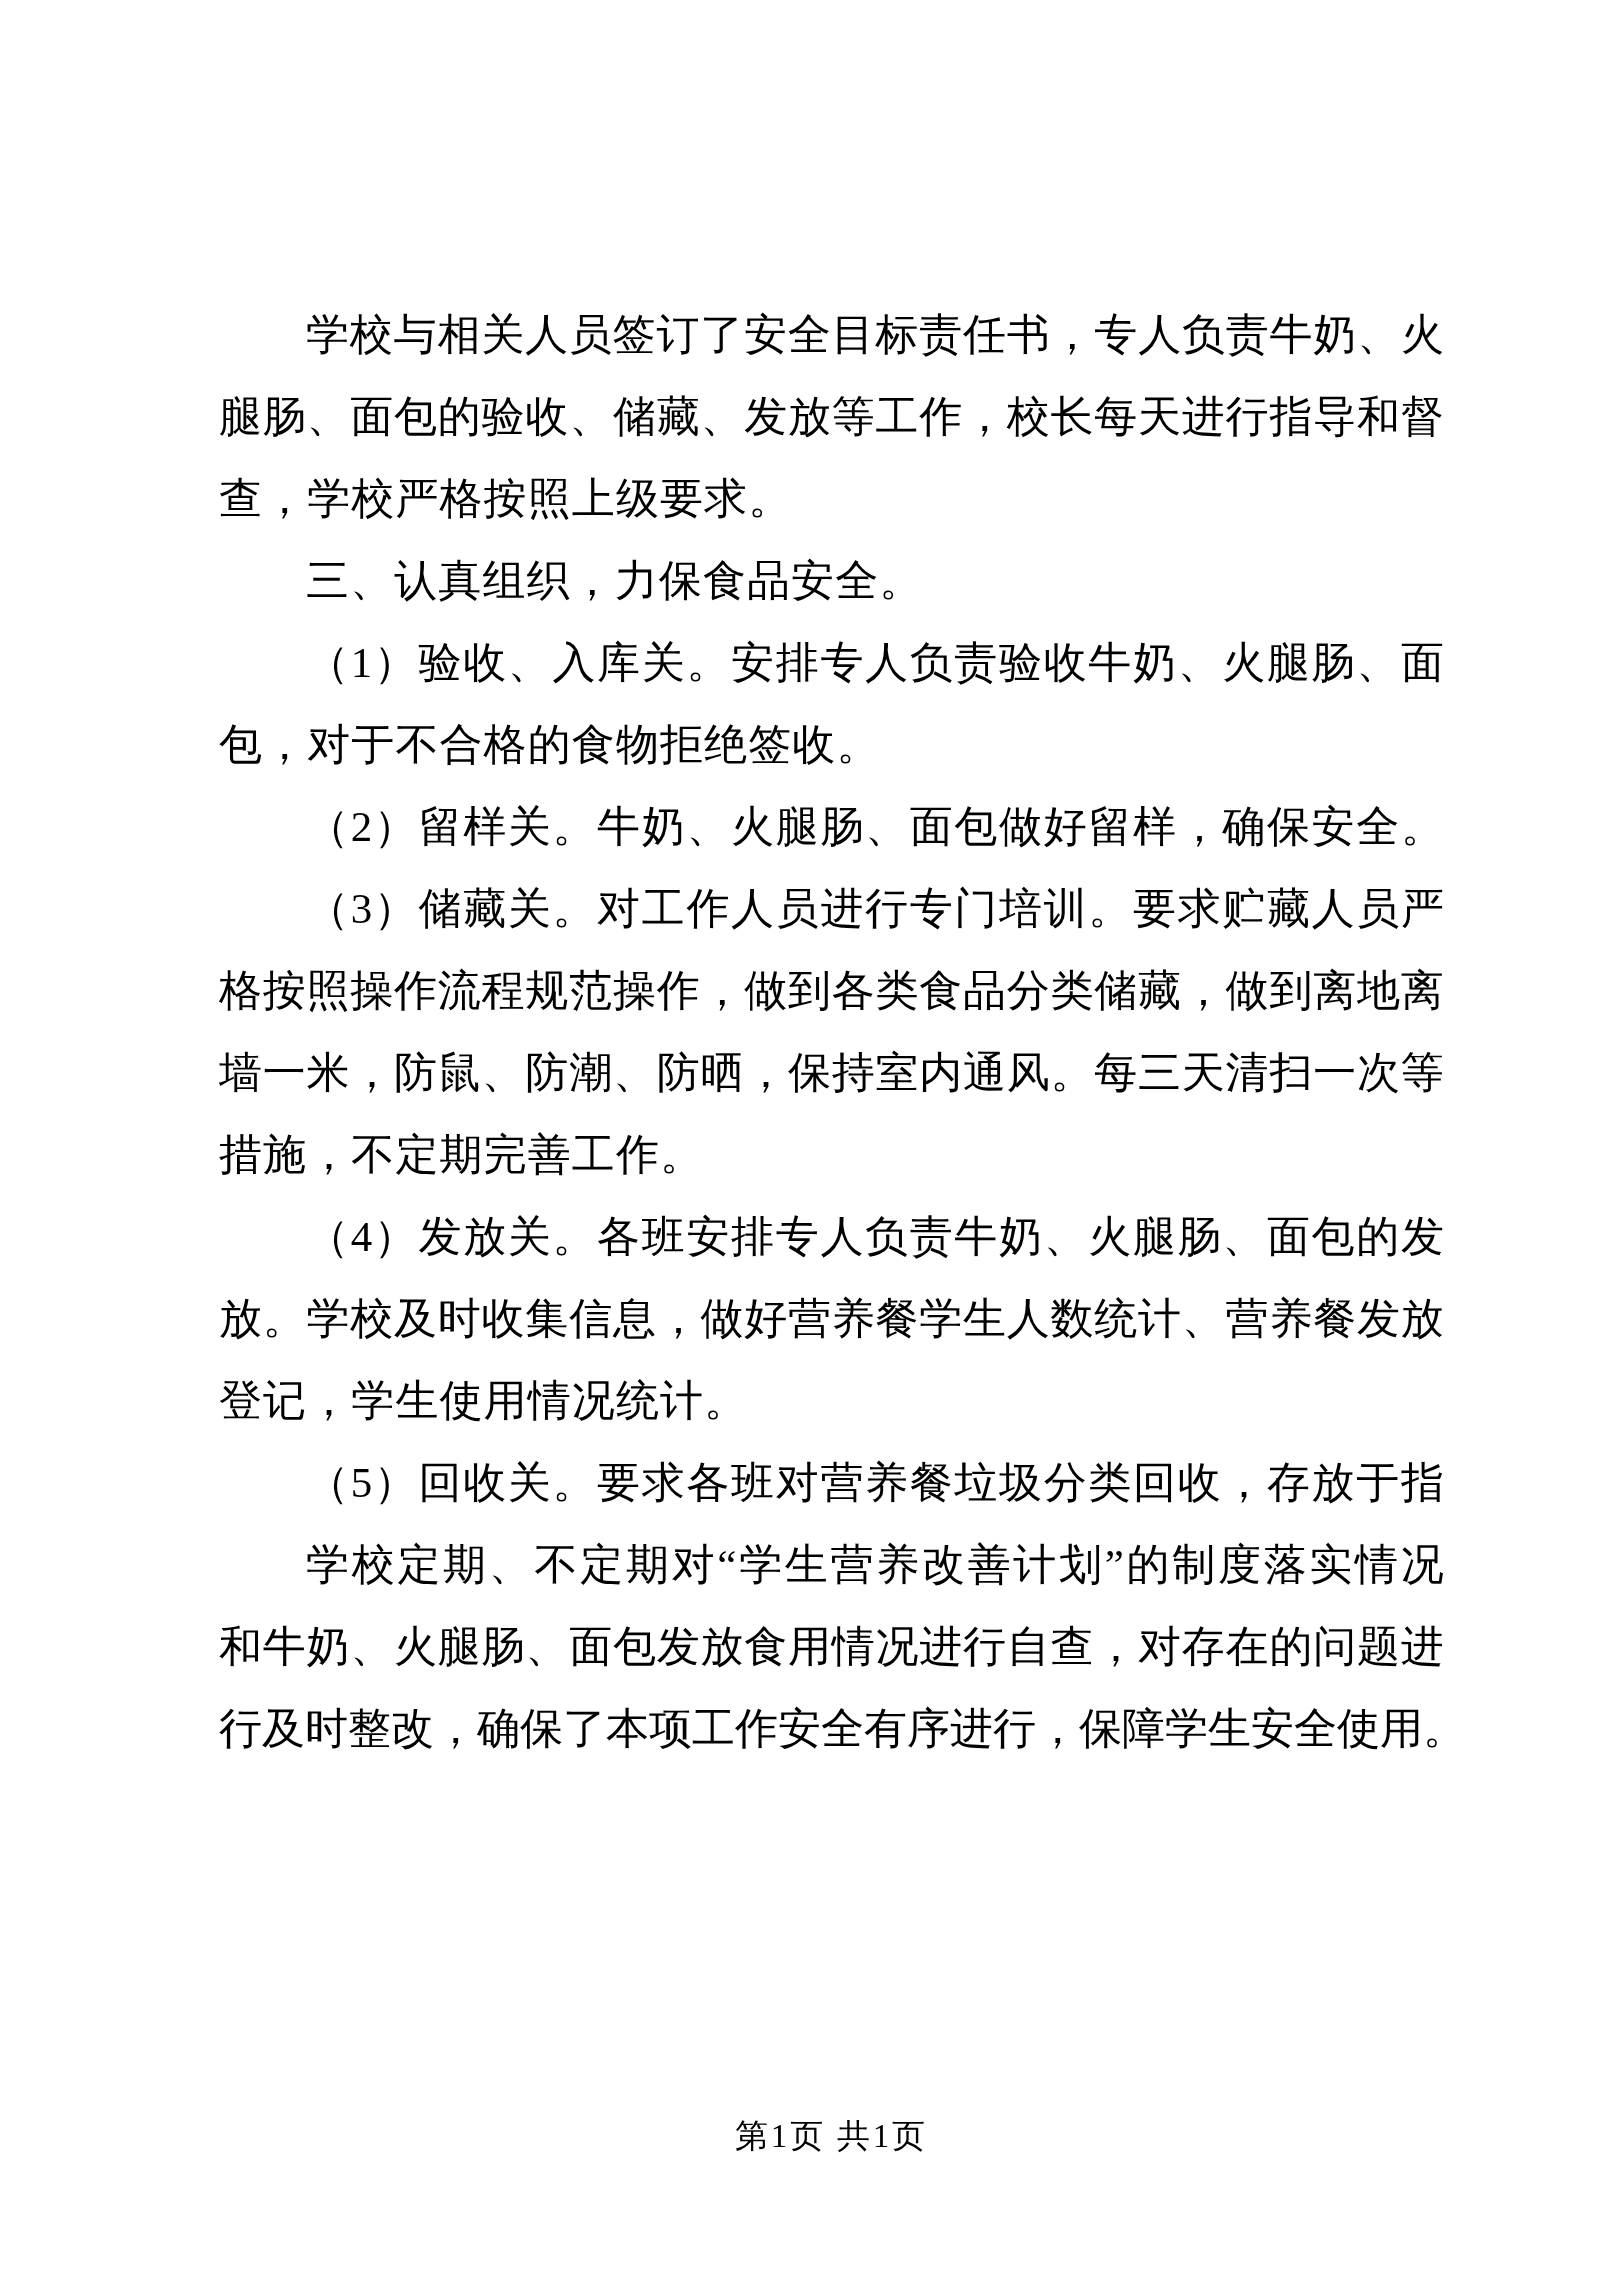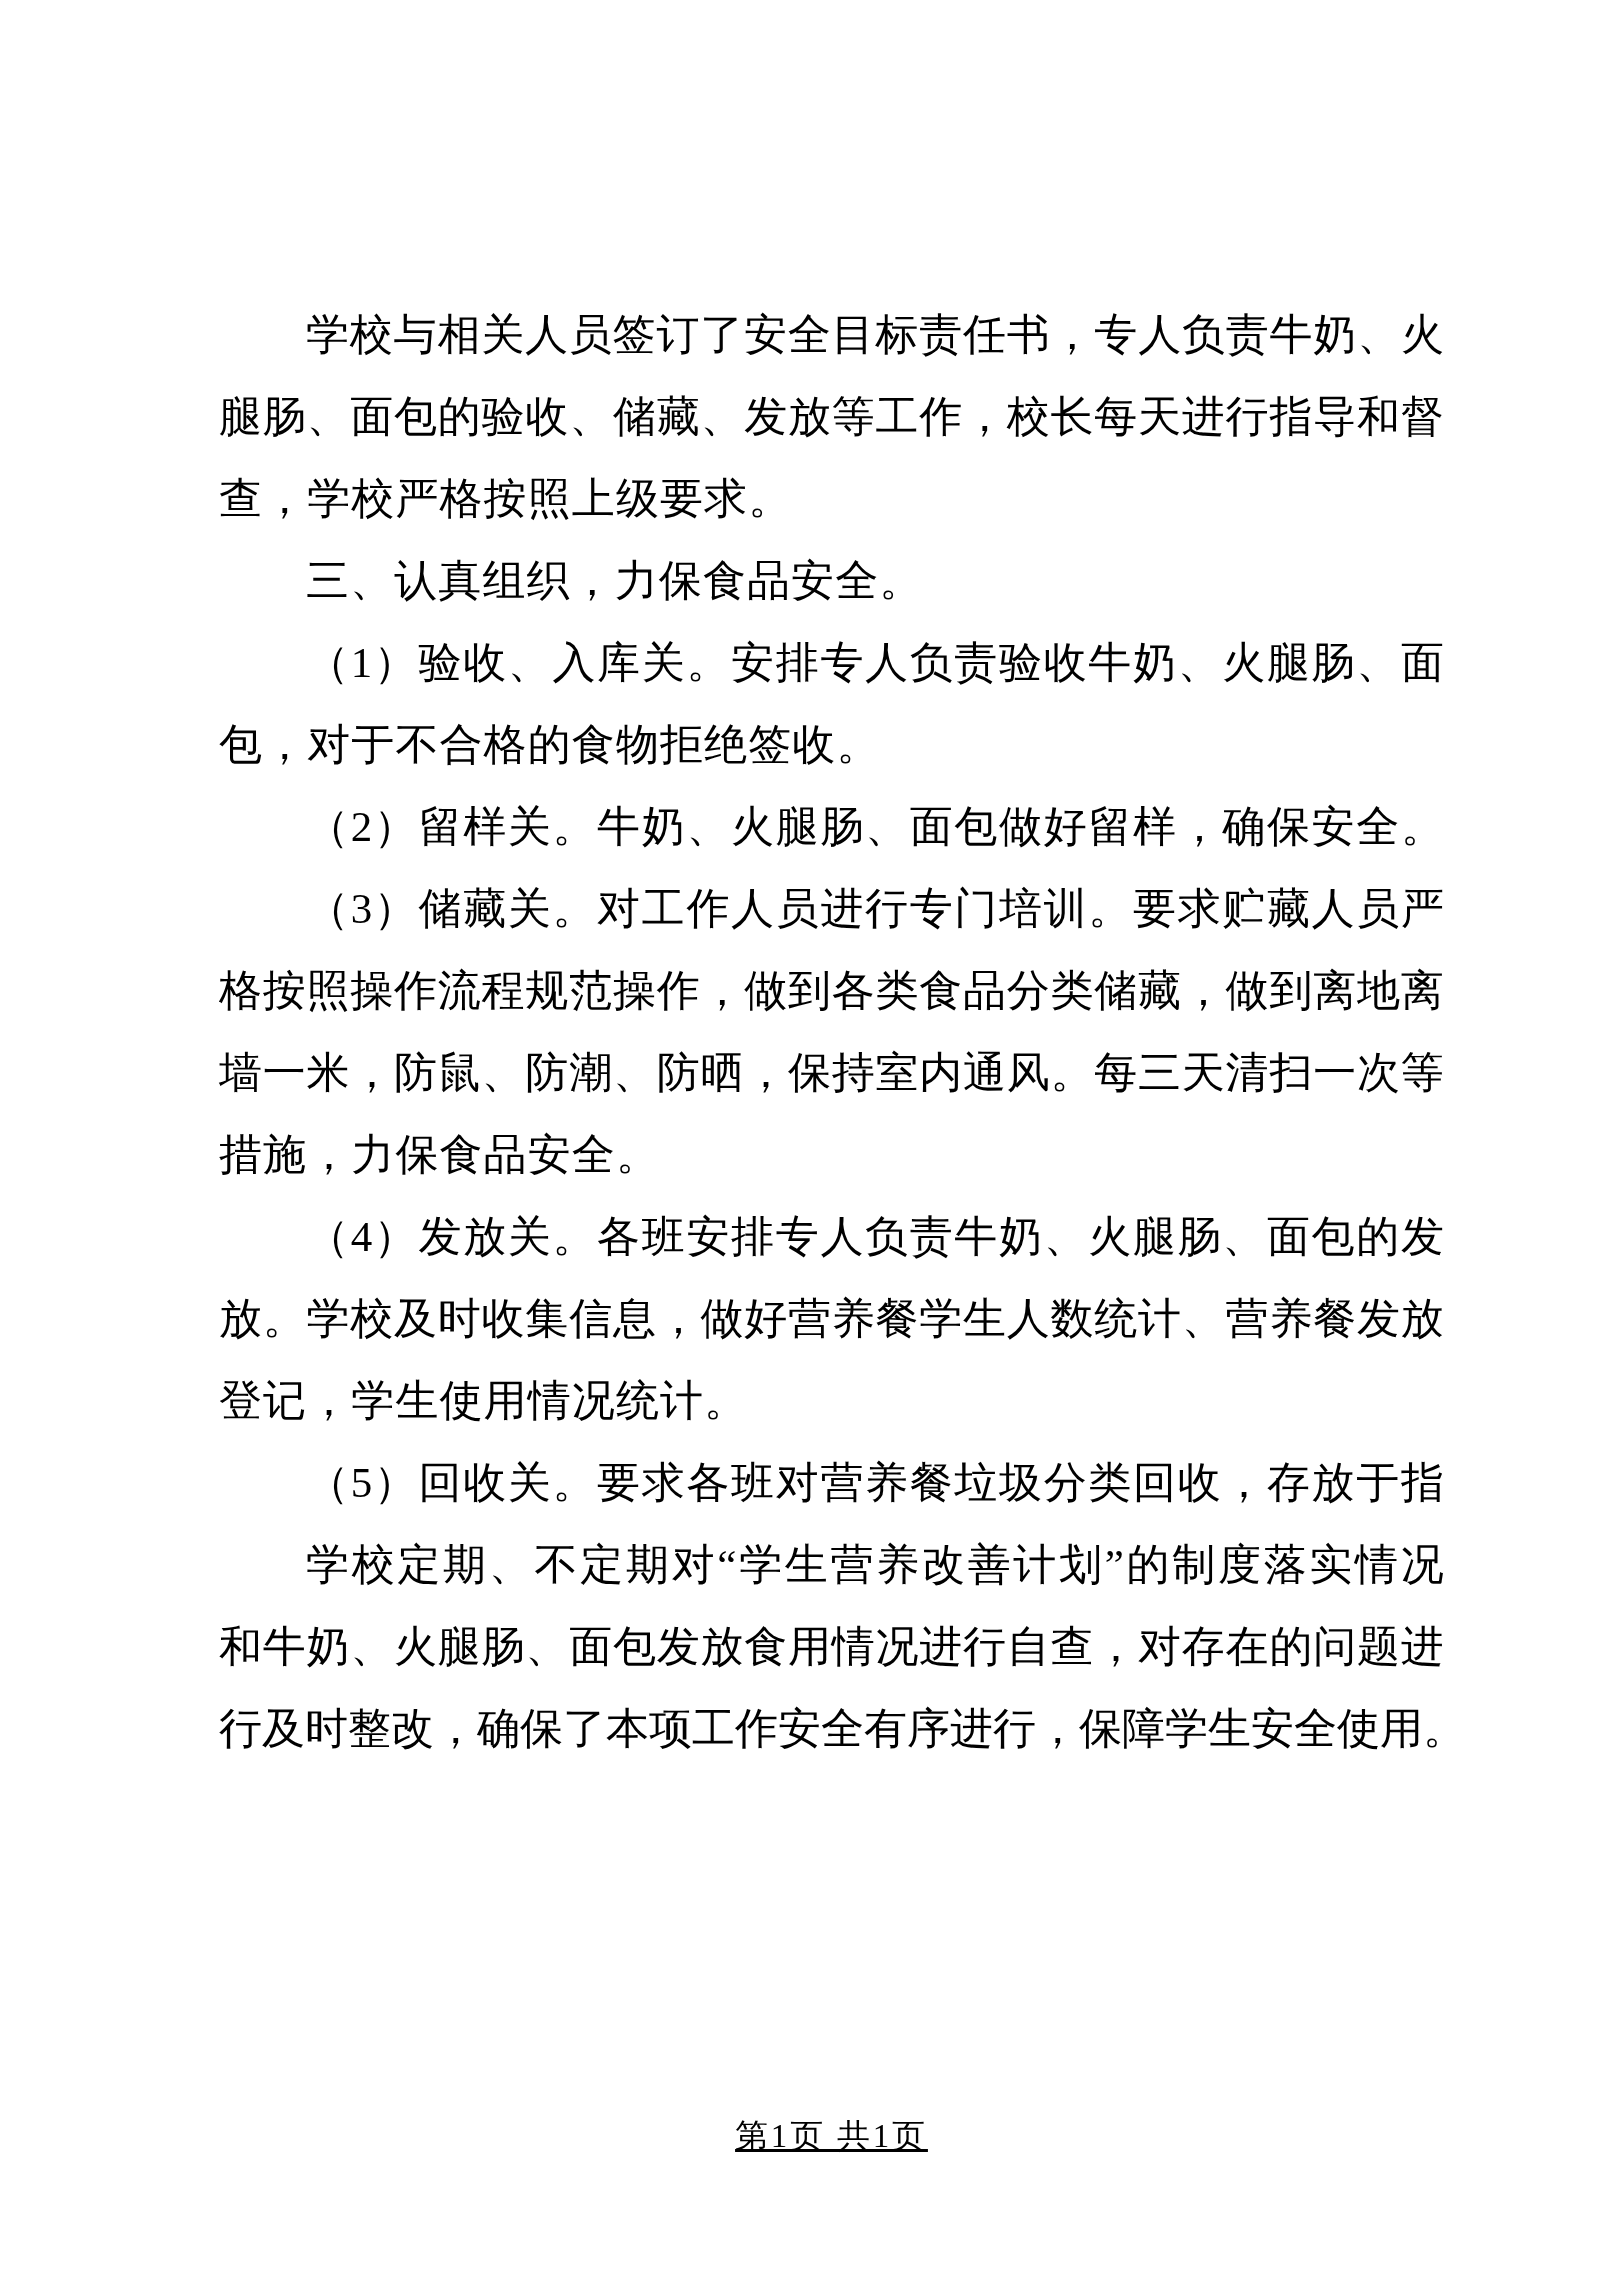--- a/index.html
+++ b/index.html
@@ -45,21 +45,20 @@
   .footer {
     position: absolute;
     left: 219px;
     top: 2108px;
     width: 1225px;
     text-align: center;
     font-size: 33px;
     line-height: 56px;
     letter-spacing: 2.8px;
     color: #000000;
-    text-decoration: underline;
   }
 </style>
 </head>
 <body>
 
 <div class="page">
   <div class="textblock">
       <div class="line indent fill">
         <span>学</span>
         <span>校</span>
@@ -258,21 +257,21 @@
         <span>。</span>
         <span>每</span>
         <span>三</span>
         <span>天</span>
         <span>清</span>
         <span>扫</span>
         <span>一</span>
         <span>次</span>
         <span>等</span>
       </div>
-      <div class="line">措施，力保食品安全。</div>
+      <div class="line">措施，不定期完善工作。</div>
       <div class="line indent fill">
         <span>（</span>
         <span>4</span>
         <span>）</span>
         <span>发</span>
         <span>放</span>
         <span>关</span>
         <span>。</span>
         <span>各</span>
         <span>班</span>

